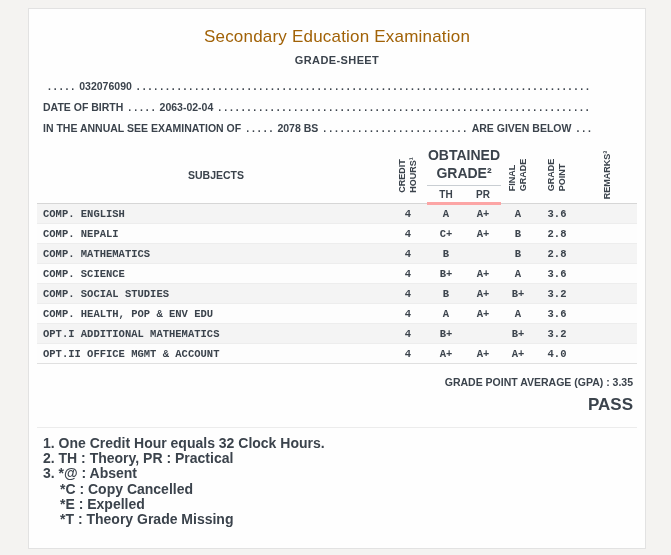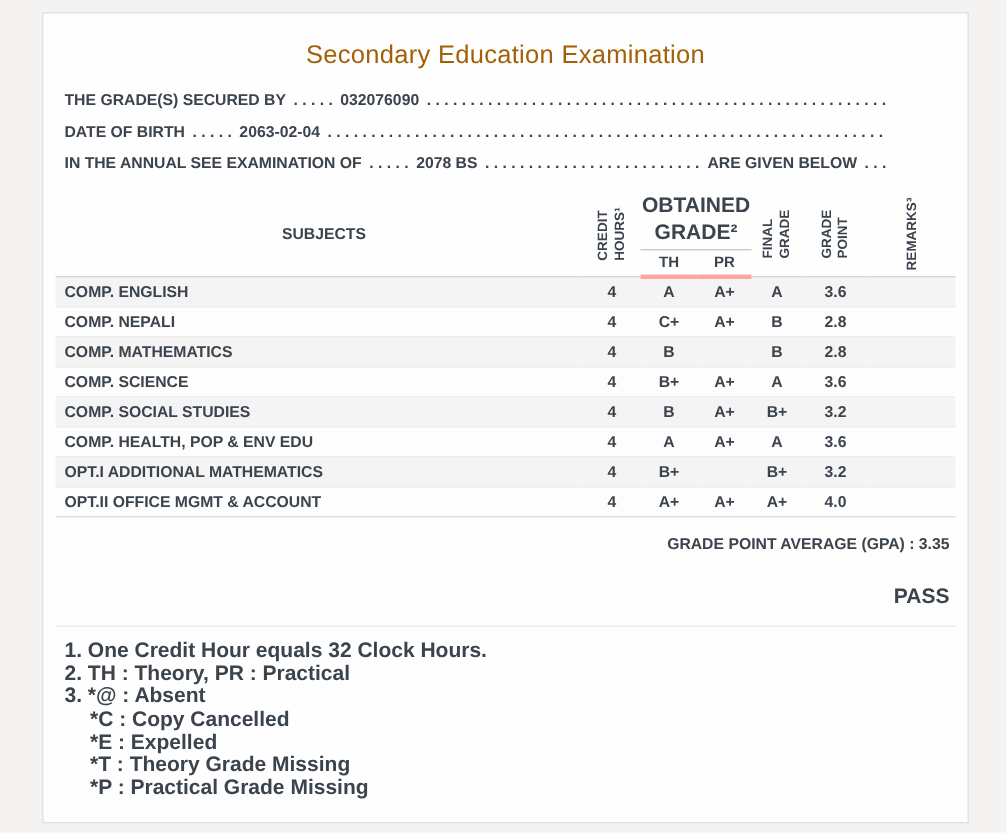--- a/index.html
+++ b/index.html
@@ -35,43 +35,43 @@
   .th-vert { position:relative; }
   .vrot {
     position:absolute; left:50%; top:50%;
     transform:translate(-50%,-50%) rotate(-90deg);
     white-space:pre-line; font-size:9px; line-height:1.25; font-weight:600; text-align:left;
   }
   .th-obtained { text-align:center; vertical-align:bottom; padding-bottom:3px;
     border-bottom:1px solid #c9ced3; white-space:pre-line; font-size:14px; line-height:1.25; }
   .th-sub { text-align:center; font-size:10px; vertical-align:middle; }
 
-  tbody td { height:20px; border-bottom:1px solid #ededed; text-align:center; font-weight:600; }
+  tbody td { height:20px; border-bottom:1px solid #ededed; text-align:center; font-weight:600;font-family:Liberation Mono, monospace; }
   tbody tr:nth-child(odd) { background:#f4f4f4; }
   tbody tr:nth-child(even) { background:#fdfdfd; }
   tbody tr:last-child td { border-bottom:1px solid #e0e0e0; }
   tbody td.subject { text-align:left; padding-left:6px; }
 
   .summary { text-align:right; padding-right:4px; margin-top:12px; font-size:10.5px; font-weight:700; }
-  .summary .result { margin-top:20px; font-size:14px; }
+  .summary .result { margin-top:7px; font-size:17px; }
 
   .footnotes { margin-top:12px; border-top:1px solid #ececec; padding:8px 6px 0; font-size:14px; font-weight:700; }
   .fn { line-height:15.2px; white-space:nowrap; }
   .fn.indent { padding-left:17px; }
 </style>
 </head>
 <body>
 
 <div class="panel">
 
   <div class="title">Secondary Education Examination</div>
+  <div class="subtitle">GRADE-SHEET</div>
 
   <div class="info-wrap">
     <div class="info-line">
-      <span class="lbl">THE GRADE(S) SECURED BY</span>
       <span class="sep">. . . . .</span>
       <span class="val">032076090</span>
       <span class="fill">. . . . . . . . . . . . . . . . . . . . . . . . . . . . . . . . . . . . . . . . . . . . . . . . . . . . . . . . . . . . . . . . . . . . . . . . . . . . . . . . . . . . . . . . . . . .</span>
     </div>
     <div class="info-line">
       <span class="lbl">DATE OF BIRTH</span>
       <span class="sep">. . . . .</span>
       <span class="val">2063-02-04</span>
       <span class="fill">. . . . . . . . . . . . . . . . . . . . . . . . . . . . . . . . . . . . . . . . . . . . . . . . . . . . . . . . . . . . . . . . . . . . . . . . . . . . . . . . . . . . . . . . . . . .</span>
     </div>
@@ -202,16 +202,15 @@
     <div class="result">PASS</div>
   </div>
 
   <div class="footnotes">
     <div class="fn">1. One Credit Hour equals 32 Clock Hours.</div>
     <div class="fn">2. TH : Theory, PR : Practical</div>
     <div class="fn">3. *@ : Absent</div>
     <div class="fn indent">*C : Copy Cancelled</div>
     <div class="fn indent">*E : Expelled</div>
     <div class="fn indent">*T : Theory Grade Missing</div>
-    <div class="fn indent">*P : Practical Grade Missing</div>
   </div>
 
 </div>
 
 </body></html>

